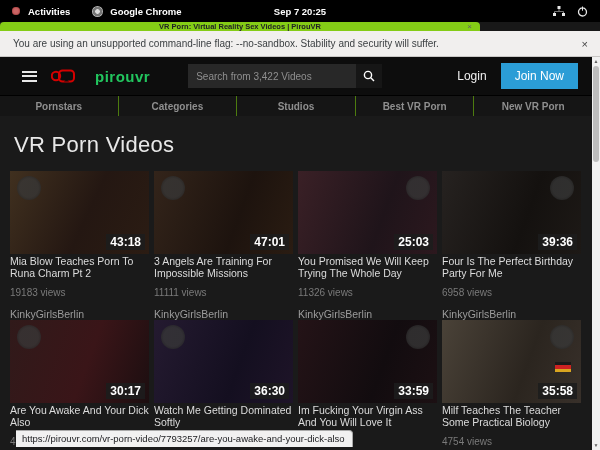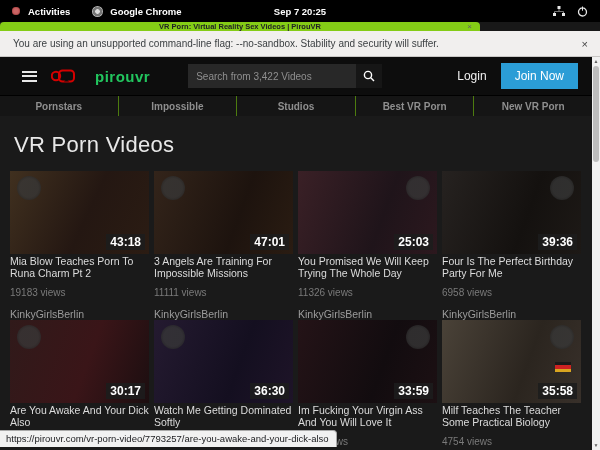--- a/index.html
+++ b/index.html
@@ -92,21 +92,21 @@
   .views { margin-top:8px; color:#7a7a7a; font-size:10px; }
   .studio { margin-top:10px; color:#9c9c9c; font-size:10.5px; cursor:pointer; }
 
   
   .scrollbar { position:absolute; top:57px; right:0; width:8px; height:393px; background:#f1f1f1; z-index:30; }
   .sb-arrow { width:8px; height:9px; color:#606060; font-size:5px; line-height:9px; text-align:center; }
   .sb-arrow.down { position:absolute; bottom:0; }
   .sb-thumb { position:absolute; top:9px; left:1px; width:6px; height:96px; background:#bdbdbd; border-radius:3px; }
 
   
-  .statusbar { position:absolute; left:0; bottom:3px; z-index:35; background:#f1f1f1;
+  .statusbar { position:absolute; left:16px; bottom:3px; z-index:35; background:#f1f1f1;
                border:1px solid #a9a9a9; border-left:none; border-bottom:none;
                border-radius:0 4px 0 0; padding:2px 7px 3px 6px; color:#202124; font-size:9.5px; }
 </style>
 </head>
 <body>
 
 <div class="screen">
 
   <div class="topbar">
     <span class="dot"></span>
@@ -172,21 +172,21 @@
         </button>
       </div>
       <div class="hdr-right">
         <span class="login">Login</span>
         <button class="join">Join Now</button>
       </div>
     </div>
 
     <div class="nav">
       <div class="nav-item">Pornstars</div>
-      <div class="nav-item">Impossible</div>
+      <div class="nav-item">Categories</div>
       <div class="nav-item">Studios</div>
       <div class="nav-item">Best VR Porn</div>
       <div class="nav-item">New VR Porn</div>
     </div>
 
     <div class="title-row">
       <h1 class="page-title">VR Porn Videos</h1>
     </div>
 
     <div class="grid row1">

